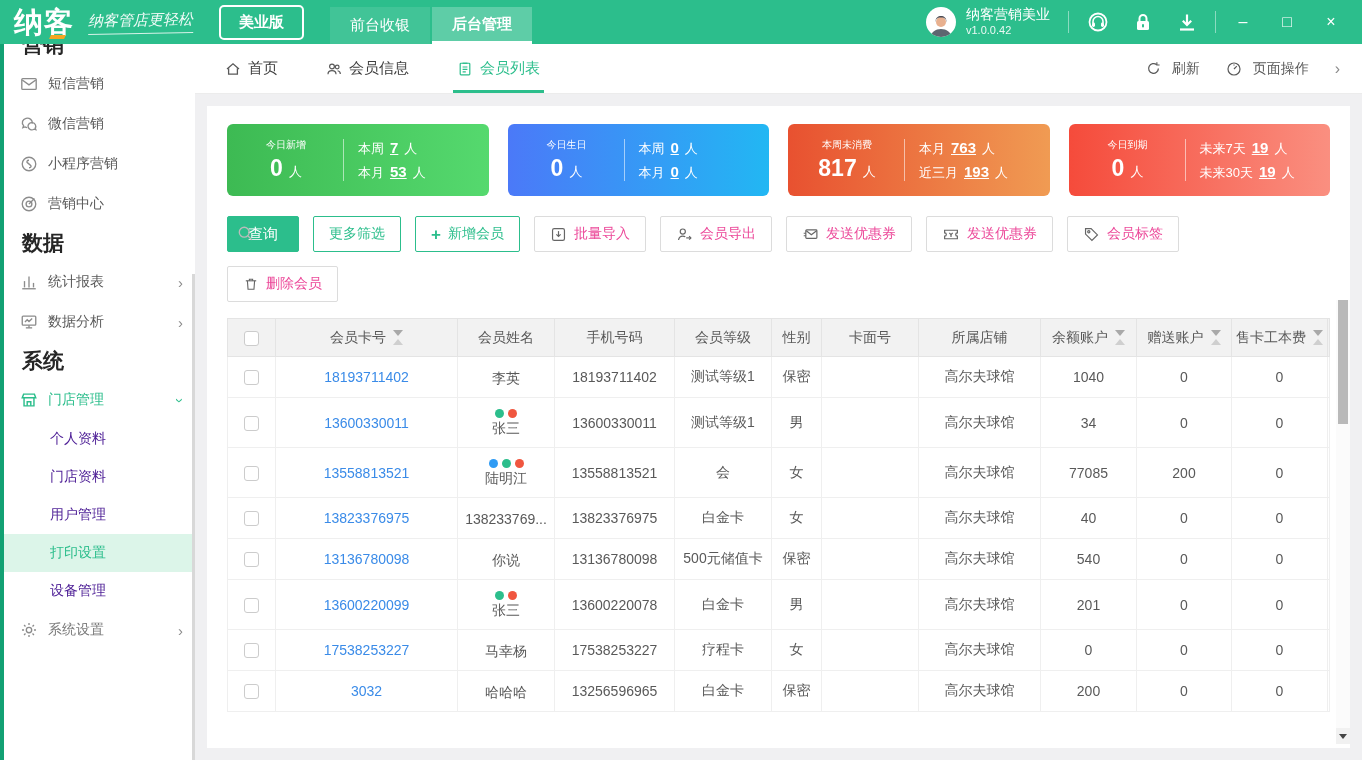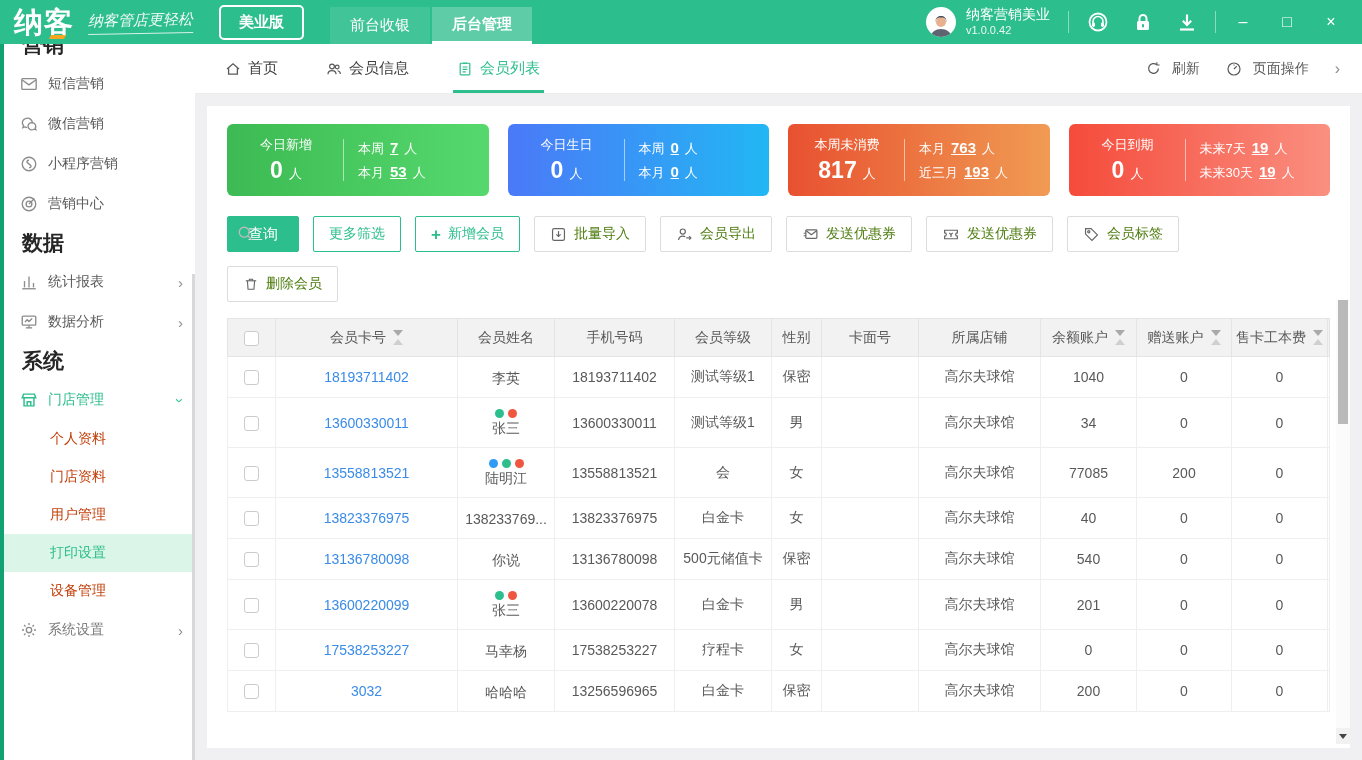--- a/index.html
+++ b/index.html
@@ -35,21 +35,21 @@
   .sidebar { width:195px; background:#fff; flex-shrink:0; position:relative; overflow:hidden; padding-top:2px; }
   .edge-strip { position:absolute; left:0; top:0; width:4px; height:100%; background:#12a173; }
   .side-section { height:38px; line-height:38px; padding-left:22px; font-size:21px; font-weight:bold; color:#262626; }
   .side-section.clipped { margin-top:-20px; }
   .side-item { height:40px; display:flex; align-items:center; padding-left:20px; padding-right:12px; font-size:14px; color:#595959; gap:10px; cursor:pointer; }
   .side-item svg { color:#8c8c8c; flex-shrink:0; }
   .side-item .chev { margin-left:auto; color:#8c8c8c; font-size:15px; }
   .side-item.green { color:#2cbe8c; }
   .side-item.green svg { color:#2cbe8c; }
   .side-item.green .chev { color:#2cbe8c; display:inline-block; transform:rotate(90deg); }
-  .side-sub { height:38px; display:flex; align-items:center; padding-left:50px; font-size:14px; color:#c2410c; cursor:pointer; }
+  .side-sub { height:38px; display:flex; align-items:center; padding-left:50px; font-size:14px; color:#4c1d95; cursor:pointer; }
   .side-sub.active { background:#dcf5e9; color:#2cbe8c; }
   .side-item.dim { color:#7a7a7a; }
   .sidebar-scroll { position:absolute; right:0; top:230px; bottom:0; width:3px; background:#d8d8d8; }
 
   
   .main { flex:1; display:flex; flex-direction:column; min-width:0; }
   .tabbar { height:50px; background:#fff; display:flex; align-items:stretch; padding:0 22px 0 30px; border-bottom:1px solid #ececec; flex-shrink:0; }
   .tab { display:flex; align-items:center; gap:7px; margin-right:48px; font-size:15px; color:#404040; position:relative; cursor:pointer; }
   .tab svg { color:#595959; }
   .tab.active { color:#2cbe8c; }
@@ -59,39 +59,39 @@
   .tb-action { display:flex; align-items:center; gap:11px; cursor:pointer; }
   .tab-actions .chev { color:#8c8c8c; font-size:16px; cursor:pointer; }
 
   .content { flex:1; padding:12px; min-height:0; }
   .panel { background:#fff; height:642px; padding:18px 20px 0; position:relative; overflow:hidden; }
 
   
   .cards { display:flex; gap:19px; margin-bottom:20px; }
   .card { flex:1; height:72px; border-radius:6px; color:#fff; display:flex; align-items:center; padding:0 16px; }
   .card-left { text-align:center; min-width:86px; }
-  .card-title { font-size:13px; margin-bottom:3px; white-space:nowrap; }
+  .card-title { font-size:10px; margin-bottom:3px; white-space:nowrap; }
   .card-value .num { font-size:23px; font-weight:bold; }
   .card-value .unit { font-size:13px; margin-left:6px; }
   .card-div { width:1px; height:42px; background:rgba(255,255,255,.55); margin:0 14px; }
   .card-right { flex:1; display:flex; flex-direction:column; gap:5px; font-size:13px; }
   .card-stat { white-space:nowrap; }
   .card-stat b { font-size:15px; text-decoration:underline; margin:0 6px; }
 
   
   .toolbar { display:flex; gap:14px; margin-bottom:14px; align-items:center; flex-wrap:nowrap; }
   .toolbar2 { display:flex; margin-bottom:16px; }
   .search { display:flex; height:36px; position:relative; }
   .search input { width:246px; border:1px solid #dcdcdc; border-right:none; padding:0 8px 0 34px; font-size:14px; color:#333; outline:none; font-family:inherit; }
   .search input::placeholder { color:#bfbfbf; }
   .search .mag { position:absolute; left:10px; top:9px; color:#bbb; }
   .btn { height:36px; display:flex; align-items:center; gap:7px; font-size:14px; background:#fff; cursor:pointer; border-radius:2px; font-family:inherit; }
   .btn-solid { width:72px; justify-content:center; background:#2cbe8c; color:#fff; border:1px solid #2cbe8c; font-size:15px; }
   .btn-green { border:1px solid #2cbe8c; color:#2cbe8c; padding:0 15px; }
-  .btn-gray { border:1px solid #dcdcdc; color:#4d7c0f; padding:0 15px; }
+  .btn-gray { border:1px solid #dcdcdc; color:#ec4899; padding:0 15px; }
   .btn-gray svg { color:#666; }
   .plus { font-size:17px; font-weight:bold; line-height:1; }
 
   
   table { width:100%; border-collapse:collapse; table-layout:fixed; font-size:14px; color:#595959; }
   th { background:#f2f2f2; height:38px; font-weight:normal; color:#595959; border:1px solid #e4e4e4; text-align:center; white-space:nowrap; overflow:hidden; }
   td { border:1px solid #efefef; text-align:center; white-space:nowrap; overflow:hidden; }
   tbody tr { height:41px; }
   tbody tr:has(i.dot) { height:50px; }
   .link { color:#3a8be8; text-decoration:none; cursor:pointer; }

